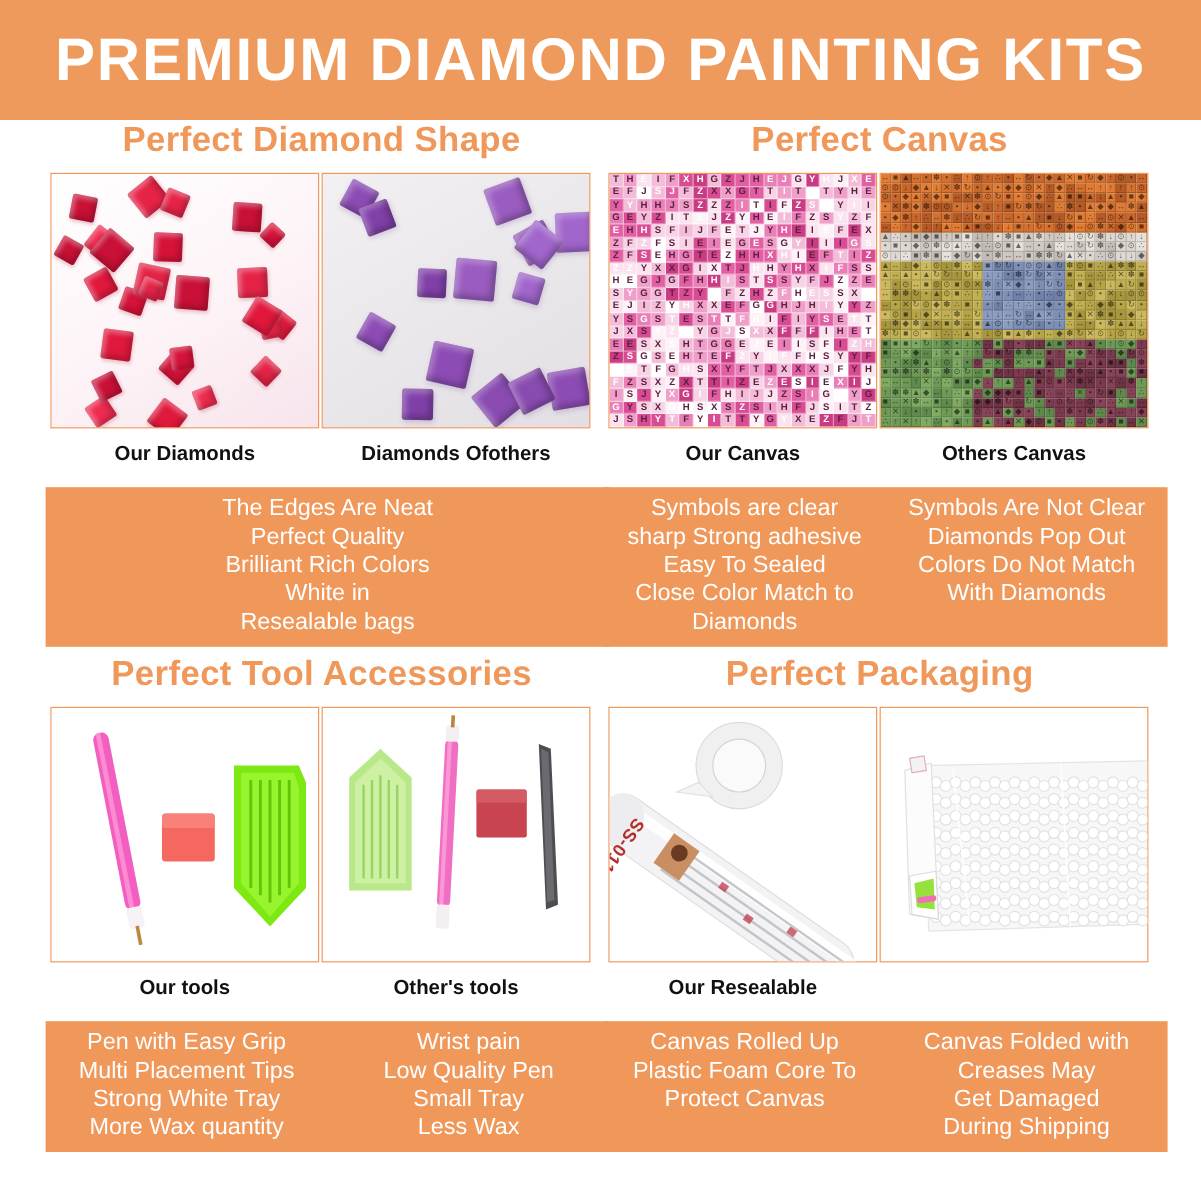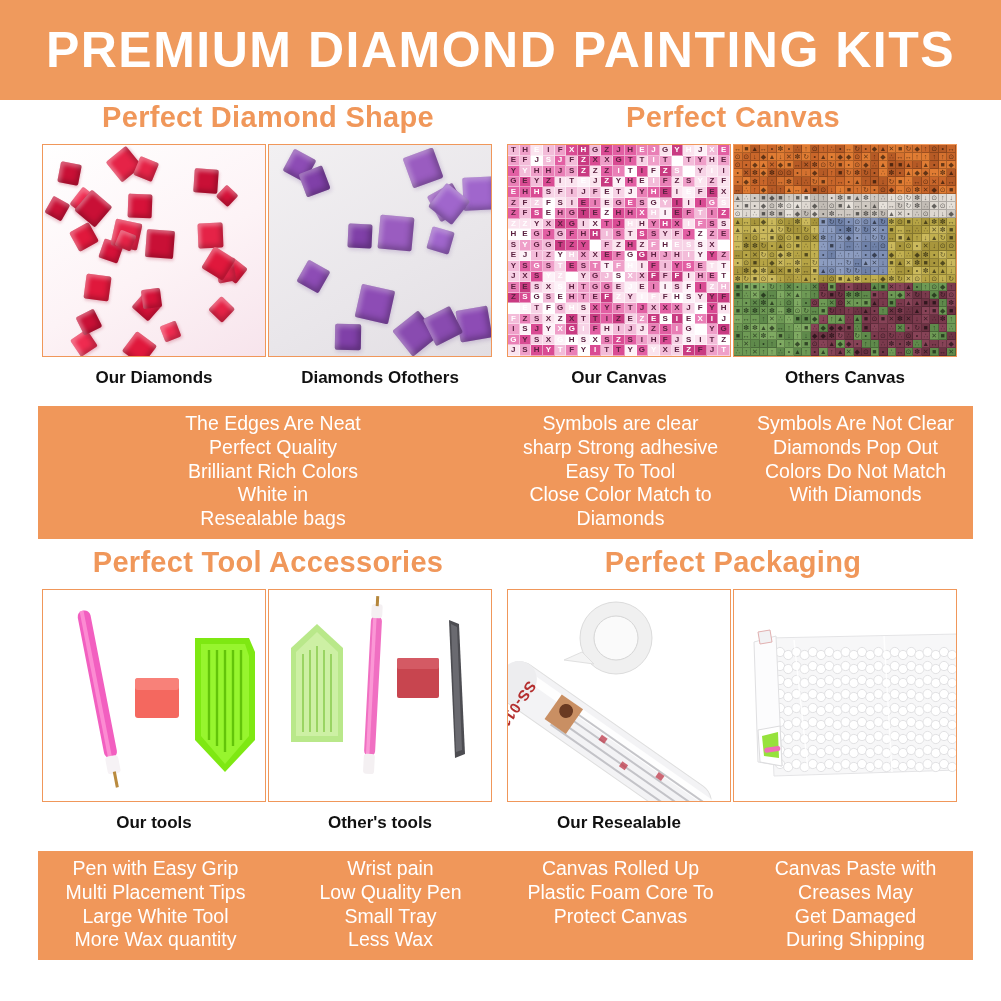--- a/index.html
+++ b/index.html
@@ -1241,21 +1241,21 @@
 
       <div class="captions">
         <div class="caption c1">Our Canvas</div>
         <div class="caption c2">Others Canvas</div>
       </div>
 
       <div class="textbox">
         <div class="textcol">
           <div>Symbols are clear</div>
           <div>sharp Strong adhesive</div>
-          <div>Easy To Tool</div>
+          <div>Easy To Sealed</div>
           <div>Close Color Match to</div>
           <div>Diamonds</div>
         </div>
         <div class="textcol">
           <div>Symbols Are Not Clear</div>
           <div>Diamonds Pop Out</div>
           <div>Colors Do Not Match</div>
           <div>With Diamonds</div>
         </div>
       </div>
@@ -1317,21 +1317,21 @@
 
       <div class="captions">
         <div class="caption c1">Our tools</div>
         <div class="caption c2">Other's tools</div>
       </div>
 
       <div class="textbox">
         <div class="textcol">
           <div>Pen with Easy Grip</div>
           <div>Multi Placement Tips</div>
-          <div>Large White Tool</div>
+          <div>Strong White Tray</div>
           <div>More Wax quantity</div>
         </div>
         <div class="textcol">
           <div>Wrist pain</div>
           <div>Low Quality Pen</div>
           <div>Small Tray</div>
           <div>Less Wax</div>
         </div>
       </div>
     </div>
@@ -1586,21 +1586,21 @@
         <div class="caption c1">Our Resealable</div>
       </div>
 
       <div class="textbox">
         <div class="textcol">
           <div>Canvas Rolled Up</div>
           <div>Plastic Foam Core To</div>
           <div>Protect Canvas</div>
         </div>
         <div class="textcol">
-          <div>Canvas Paste with</div>
+          <div>Canvas Folded with</div>
           <div>Creases May</div>
           <div>Get Damaged</div>
           <div>During Shipping</div>
         </div>
       </div>
     </div>
   </div>
 
 </div>
 

